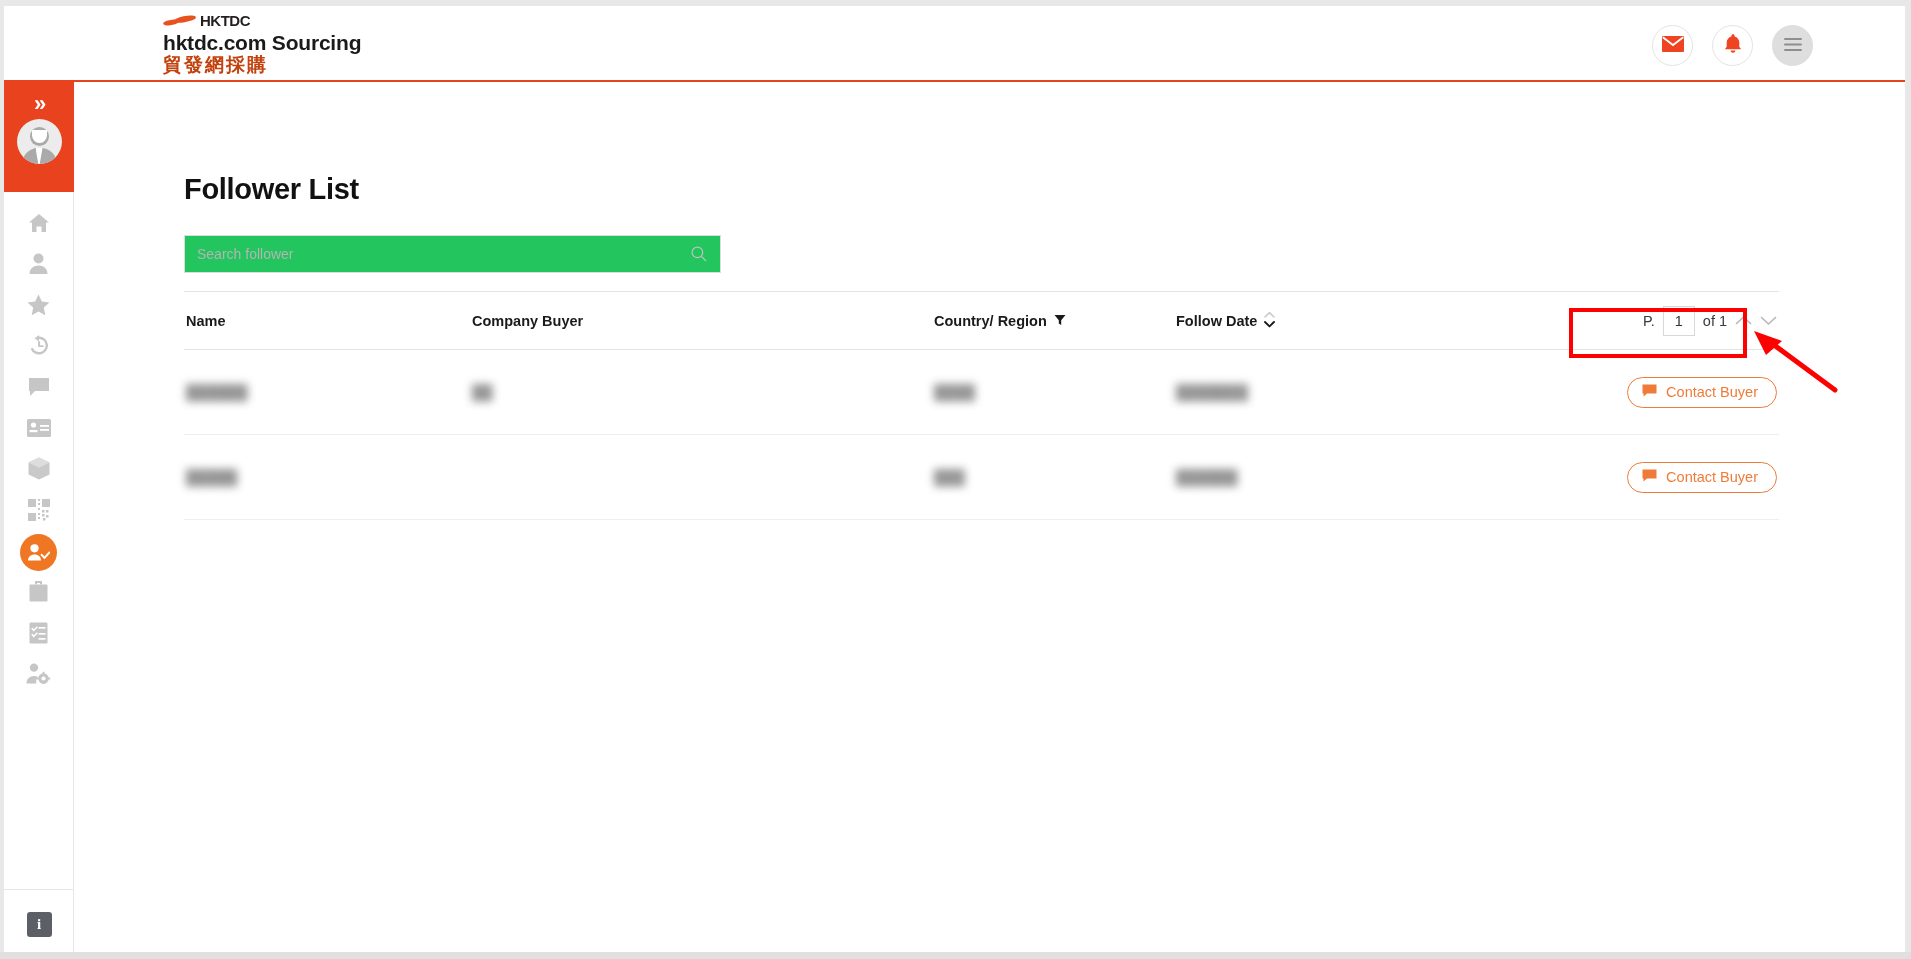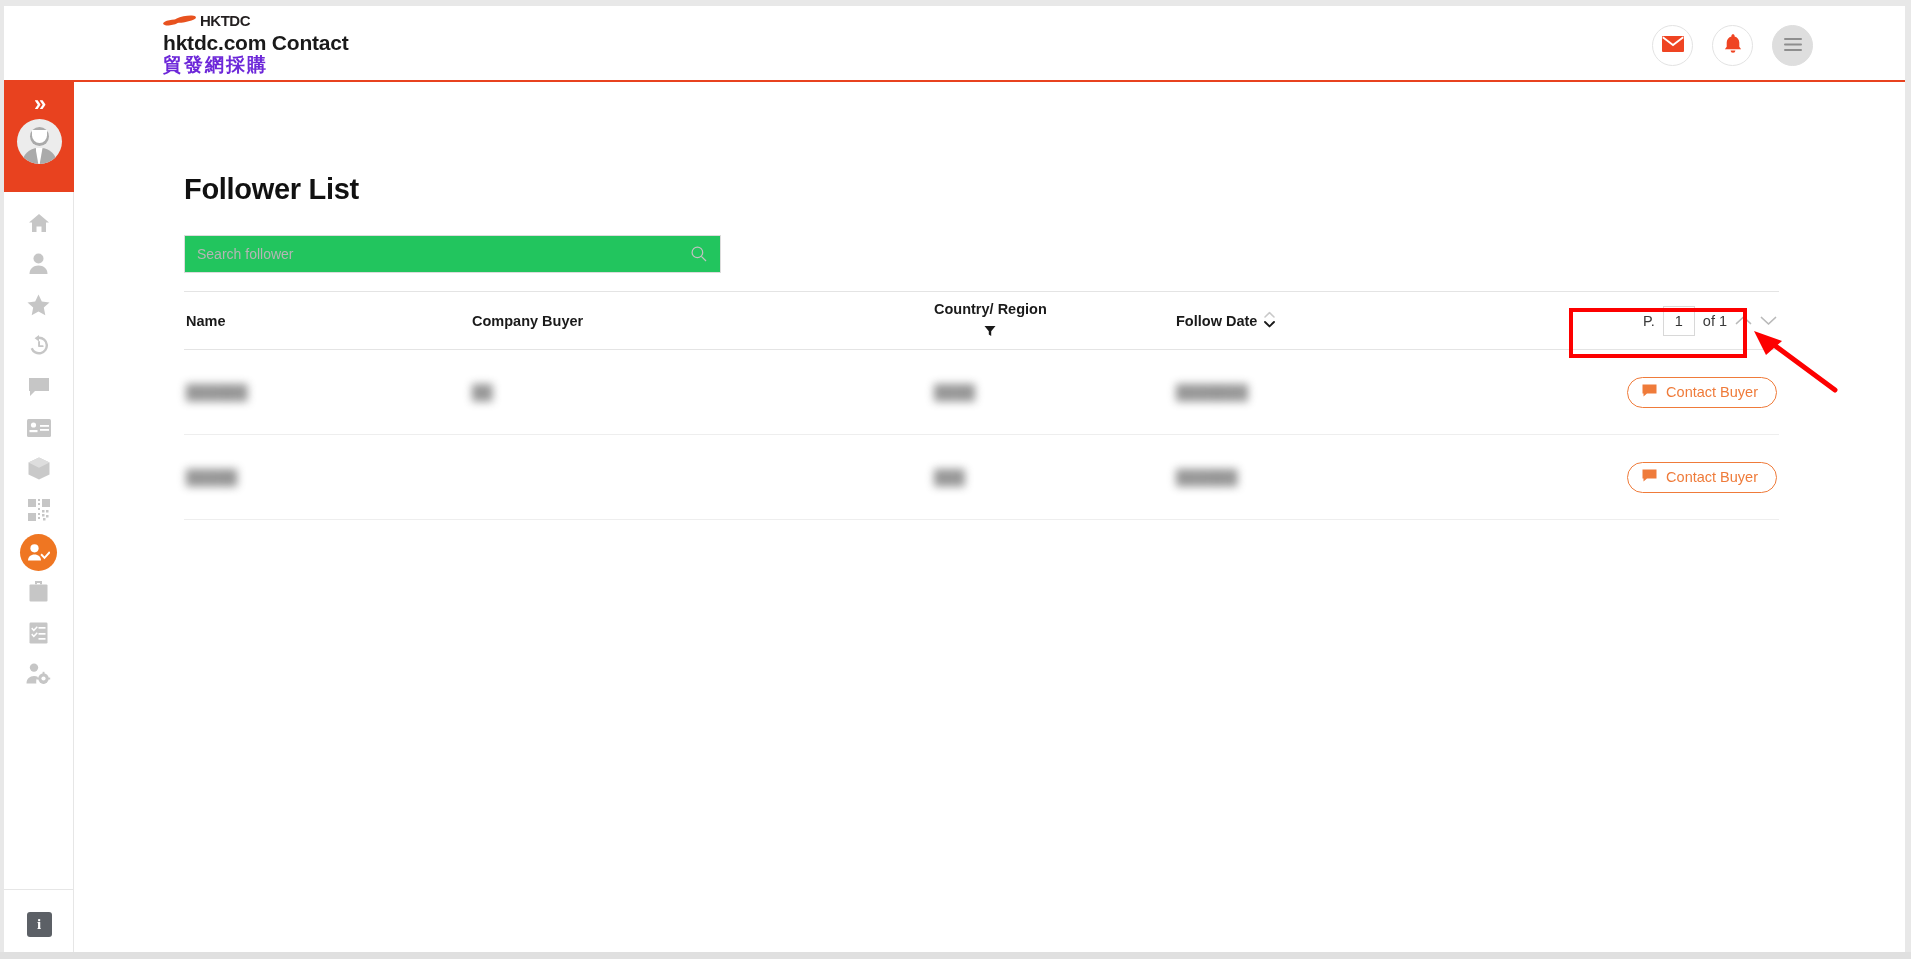--- a/index.html
+++ b/index.html
@@ -40,21 +40,21 @@
   .brand-swoosh i:nth-child(2){ left:11px; top:1px; width:22px; height:6px; transform:rotate(-12deg); border-radius:50% 60% 40% 50%; }
   .brand-hktdc {
     font-size: 15px; font-weight: bold; letter-spacing: -0.5px;
     color: #231f20; font-family:"Liberation Sans",sans-serif;
   }
   .brand-title {
     font-size: 21px; font-weight: bold; color: #1a1a1a;
     margin-top: 3px; letter-spacing: -0.2px;
   }
   .brand-sub {
-    font-size: 19px; font-weight: bold; color: #6d28d9;
+    font-size: 19px; font-weight: bold; color: #c2410c;
     margin-top: 2px; letter-spacing: 2px;
     font-family: "DejaVu Sans", sans-serif;
   }
 
   .header-actions {
     position: absolute; right: 92px; top: 19px;
     display: flex; gap: 19px; align-items: center;
   }
   .hbtn {
     width: 41px; height: 41px; border-radius: 50%;
@@ -154,21 +154,21 @@
     position:relative; height:59px;
     border-top:1px solid #e4e4e4; border-bottom:1px solid #e4e4e4;
     display:flex; align-items:center;
   }
   .th {
     font-size:14.5px; font-weight:bold; color:#1a1a1a;
     display:flex; align-items:center; gap:7px;
   }
   .th.c-name    { position:absolute; left:2px; }
   .th.c-company { position:absolute; left:288px; }
-  .th.c-country { position:absolute; left:750px;flex-direction:column; }
+  .th.c-country { position:absolute; left:750px; }
   .th.c-date    { position:absolute; left:992px; }
   .pager {
     position:absolute; right:2px; display:flex; align-items:center; gap:8px;
     font-size:14.5px; color:#3a3a3a;
   }
   .pager input {
     width:32px; height:30px; border:1px solid #d8d8d8; text-align:center;
     font-size:14.5px; color:#333; outline:none;
     font-family:"Liberation Sans",sans-serif;
   }
@@ -228,21 +228,21 @@
   <div class="header">
 
     <div class="brand">
       <div class="brand-mark">
         <span class="brand-swoosh">
             <i></i>
             <i></i>
           </span>
         <span class="brand-hktdc">HKTDC</span>
       </div>
-      <div class="brand-title">hktdc.com Contact</div>
+      <div class="brand-title">hktdc.com Sourcing</div>
       <div class="brand-sub">貿發網採購</div>
     </div>
 
     <div class="header-actions">
       <div class="hbtn">
         <span>
           <svg width="22" height="16" viewBox="0 0 22 16">
             <rect x="0" y="0" width="22" height="16" rx="1" fill="#ef4422"></rect>
             <path d="M0.8 1.2 L11 9 L21.2 1.2" stroke="#ffffff" stroke-width="1.8" fill="none"></path>
           </svg>

